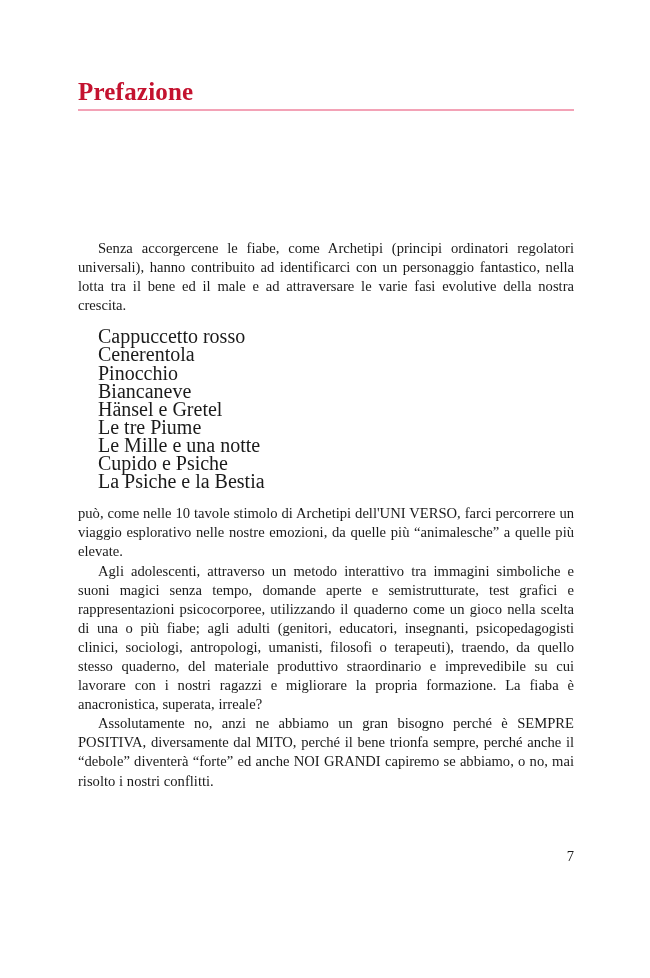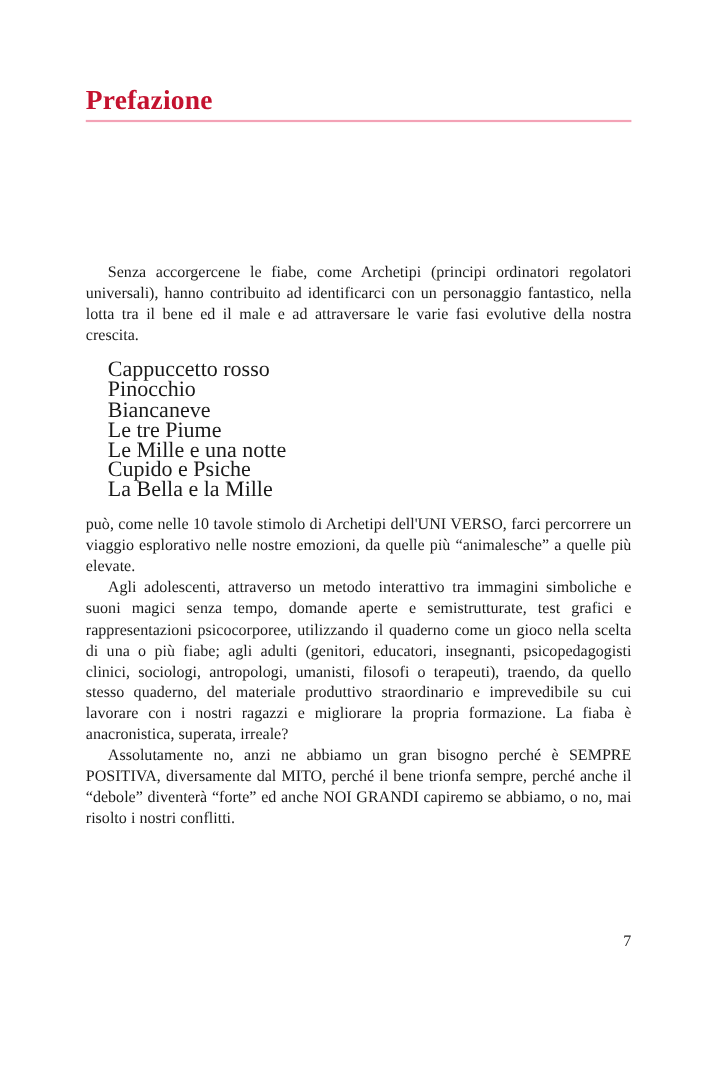--- a/index.html
+++ b/index.html
@@ -107,26 +107,28 @@
 
   <div class="title-rule"></div>
 
   <div class="content">
 
     <p class="body-par">Senza accorgercene le fiabe, come Archetipi (principi ordinatori regolatori universali), hanno contribuito ad identificarci con un personaggio fantastico, nella lotta tra il bene ed il male e ad attraversare le varie fasi evolutive della nostra crescita.</p>
 
 
     <ul class="tale-list">
       <li>Cappuccetto rosso</li>
+      <li>Cenerentola</li>
       <li>Pinocchio</li>
       <li>Biancaneve</li>
+      <li>Hänsel e Gretel</li>
       <li>Le tre Piume</li>
       <li>Le Mille e una notte</li>
       <li>Cupido e Psiche</li>
-      <li>La Bella e la Mille</li>
+      <li>La Psiche e la Bestia</li>
     </ul>
 
     <p class="body-par no-indent">può, come nelle 10 tavole stimolo di Archetipi dell'UNI VERSO, farci percorrere un viaggio esplorativo nelle nostre emozioni, da quelle più “animalesche” a quelle più elevate.</p>
 
     <p class="body-par">Agli adolescenti, attraverso un metodo interattivo tra immagini simboliche e suoni magici senza tempo, domande aperte e semistrutturate, test grafici e rappresentazioni psicocorporee, utilizzando il quaderno come un gioco nella scelta di una o più fiabe; agli adulti (genitori, educatori, insegnanti, psicopedagogisti clinici, sociologi, antropologi, umanisti, filosofi o terapeuti), traendo, da quello stesso quaderno, del materiale produttivo straordinario e imprevedibile su cui lavorare con i nostri ragazzi e migliorare la propria formazione. La fiaba è anacronistica, superata, irreale?</p>
 
     <p class="body-par">Assolutamente no, anzi ne abbiamo un gran bisogno perché è SEMPRE POSITIVA, diversamente dal MITO, perché il bene trionfa sempre, perché anche il “debole” diventerà “forte” ed anche NOI GRANDI capiremo se abbiamo, o no, mai risolto i nostri conflitti.</p>
 
   </div>
 

